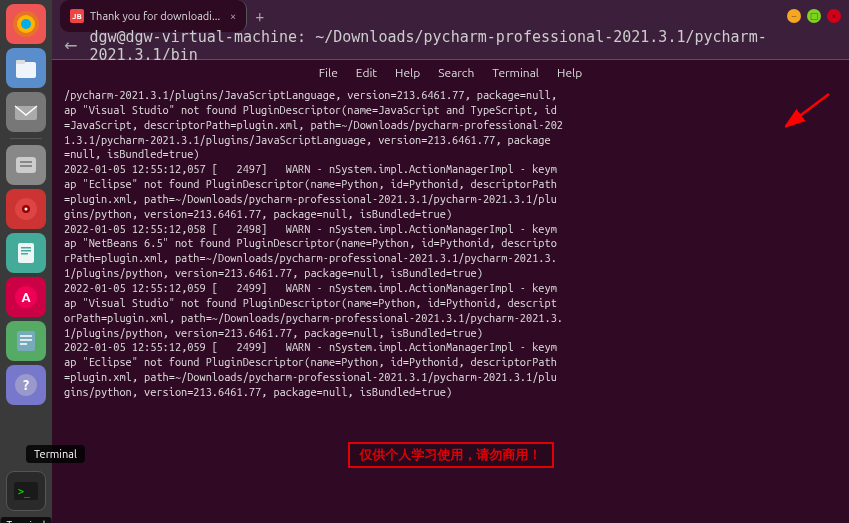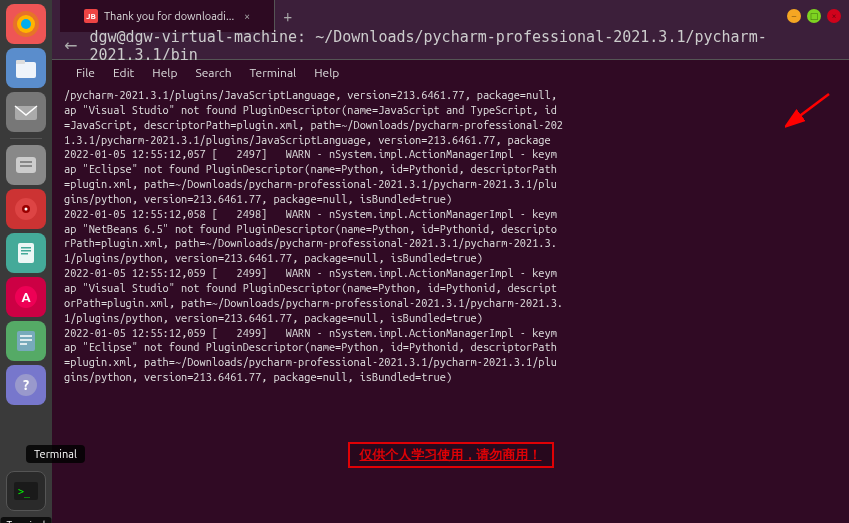--- a/index.html
+++ b/index.html
@@ -75,25 +75,26 @@
     .tab-bar {
       display: flex;
       align-items: center;
       flex: 1;
       height: 100%;
     }
     .tab {
       display: flex;
       align-items: center;
       gap: 6px;
-      padding: 0 24px;
+      padding: 0 10px;
       height: 100%;
       background: #300a24;
       border-right: 1px solid #555;
       cursor: pointer;
+      border-radius: 9px;
     }
     .tab.active {
       background: #2d0a22;
     }
     .tab-icon {
       width: 14px;
       height: 14px;
       background: #e55;
       border-radius: 2px;
       display: flex;
@@ -162,23 +163,24 @@
       font-size: 15px;
       font-family: monospace;
     }
 
     
     .menu-bar {
       height: 24px;
       background: #300a24;
       display: flex;
       align-items: center;
-      padding: 0 16px;
+      padding: 0 4px;
       gap: 2px;
       flex-shrink: 0;
+      justify-content: center;
     }
     .menu-item {
       color: #ddd;
       font-size: 12px;
       padding: 2px 8px;
       cursor: pointer;
       border-radius: 3px;
     }
 
     
@@ -207,21 +209,20 @@
       color: red;
       font-size: 13px;
       font-weight: bold;
       font-family: 'SimSun', serif;
       text-align: center;
       border: 2px solid red;
       padding: 2px 8px;
       opacity: 0.85;
       pointer-events: none;
       white-space: nowrap;
-      text-decoration: underline;
     }
   </style>
 </head>
 <body>
 
 <div class="taskbar">
 
   <div class="taskbar-icon" style="background:#e55;">
     <svg viewBox="0 0 28 28" xmlns="http://www.w3.org/2000/svg">
       <circle cx="14" cy="14" r="13" fill="#e77328"></circle>
@@ -338,20 +339,21 @@
     <span class="menu-item">Terminal</span>
     <span class="menu-item">Help</span>
   </div>
 
   <div class="terminal-body" id="terminal-body">
 
     <div class="line">/pycharm-2021.3.1/plugins/JavaScriptLanguage, version=213.6461.77, package=null,</div>
       <div class="line">ap "Visual Studio" not found PluginDescriptor(name=JavaScript and TypeScript, id</div>
       <div class="line">=JavaScript, descriptorPath=plugin.xml, path=~/Downloads/pycharm-professional-202</div>
       <div class="line">1.3.1/pycharm-2021.3.1/plugins/JavaScriptLanguage, version=213.6461.77, package</div>
+      <div class="line">=null, isBundled=true)</div>
       <div class="line">2022-01-05 12:55:12,057 [   2497]   WARN - nSystem.impl.ActionManagerImpl - keym</div>
       <div class="line">ap "Eclipse" not found PluginDescriptor(name=Python, id=Pythonid, descriptorPath</div>
       <div class="line">=plugin.xml, path=~/Downloads/pycharm-professional-2021.3.1/pycharm-2021.3.1/plu</div>
       <div class="line">gins/python, version=213.6461.77, package=null, isBundled=true)</div>
       <div class="line">2022-01-05 12:55:12,058 [   2498]   WARN - nSystem.impl.ActionManagerImpl - keym</div>
       <div class="line">ap "NetBeans 6.5" not found PluginDescriptor(name=Python, id=Pythonid, descripto</div>
       <div class="line">rPath=plugin.xml, path=~/Downloads/pycharm-professional-2021.3.1/pycharm-2021.3.</div>
       <div class="line">1/plugins/python, version=213.6461.77, package=null, isBundled=true)</div>
       <div class="line">2022-01-05 12:55:12,059 [   2499]   WARN - nSystem.impl.ActionManagerImpl - keym</div>
       <div class="line">ap "Visual Studio" not found PluginDescriptor(name=Python, id=Pythonid, descript</div>

